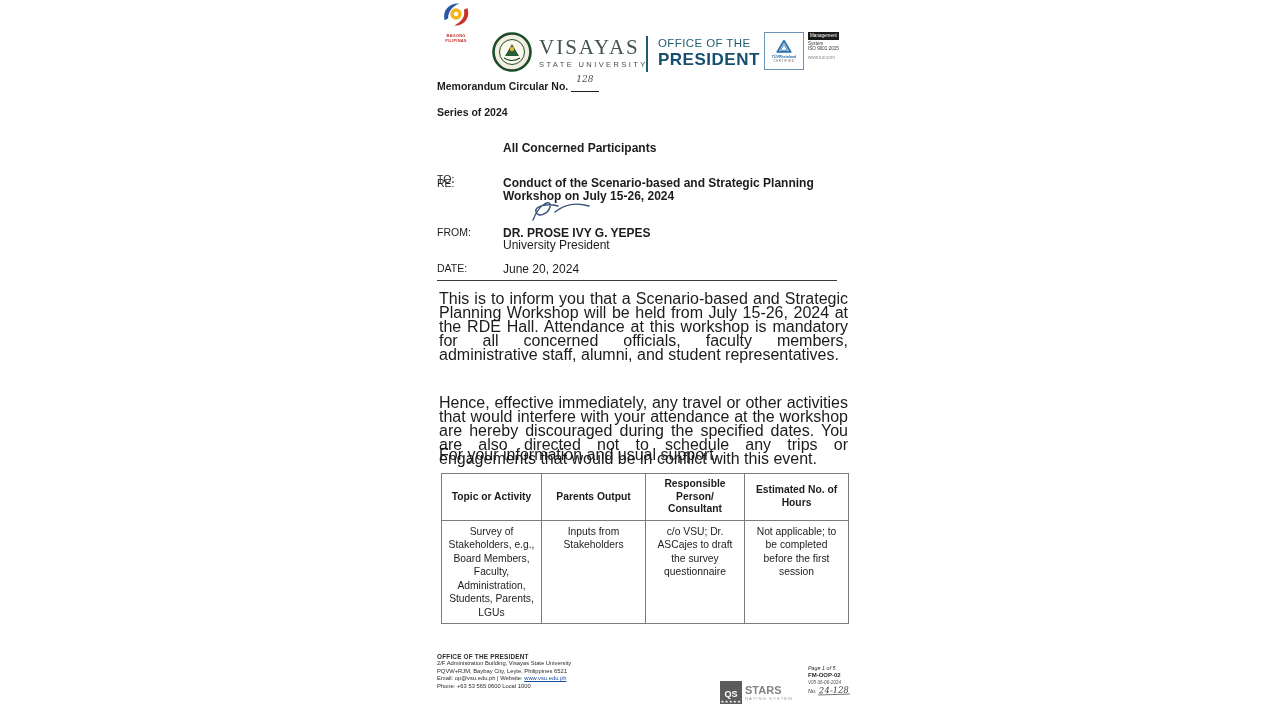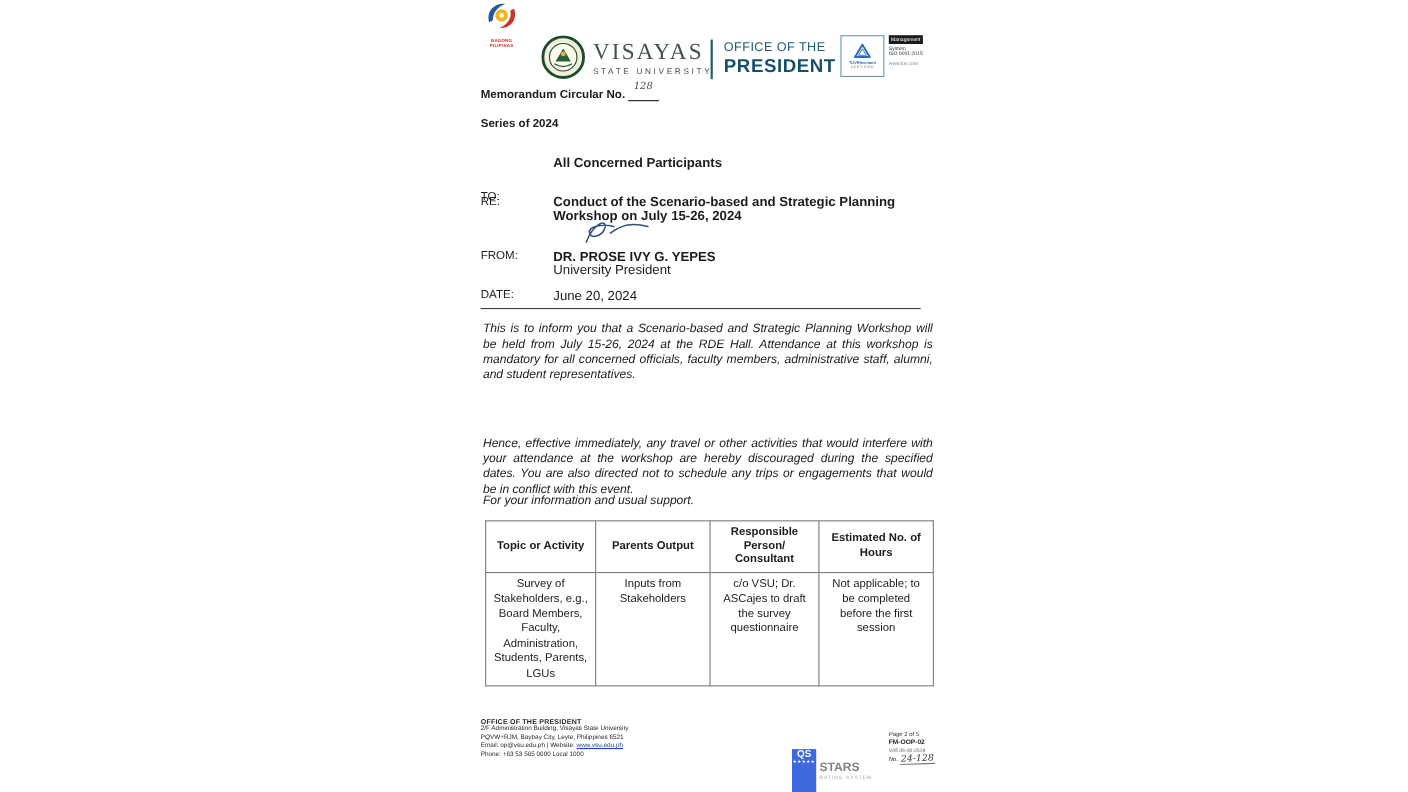--- a/index.html
+++ b/index.html
@@ -36,37 +36,37 @@
 
   .field-label{left:0;font-size:10.5px;color:#1c1c1c;}
   .field-value{left:66px;font-size:12px;}
   .bold{font-weight:bold;}
   .re-value{width:348px;line-height:13px;}
   .signature{left:88px;top:197px;}
 
   .rule{left:0;top:280px;width:400px;border-top:1.5px solid #3a3a3a;}
 
   
-  .para{left:2px;width:409px;font-size:11px;line-height:14px;text-align:justify;color:#1b1b1b;font-style:italic;}
+  .para{left:2px;width:409px;font-size:16px;line-height:14px;text-align:justify;color:#1b1b1b;}
   .p1{top:292px;} .p2{top:364px;margin-top:32px;} .p3{top:420px;} .p4{top:448px;}
 
   
   .tbl-wrap{left:4px;top:473px;width:407px;}
   table.design{border-collapse:collapse;width:100%;table-layout:fixed;}
   table.design th, table.design td{border:1px solid #7d7d7d;font-size:10.3px;text-align:center;
         padding:4px 5px;word-wrap:break-word;}
   table.design th{font-weight:bold;height:26px;vertical-align:middle;line-height:12.5px;}
   table.design td{vertical-align:top;height:92px;line-height:13.5px;}
 
   
   .footer-left{left:0;top:653px;font-size:5.8px;line-height:7.4px;color:#2a2a2a;}
   .footer-left .office-name{font-size:6.4px;font-weight:bold;letter-spacing:.2px;}
   .footer-left a{color:#17499c;text-decoration:underline;cursor:pointer;}
   .qs-logo{left:283px;top:681px;display:flex;align-items:center;opacity:.85;}
-  .qs-box{width:22px;height:40px;background:#1d4ed8;display:flex;flex-direction:column;align-items:center;justify-content:flex-start;}
+  .qs-box{width:22px;height:23px;background:#404040;display:flex;flex-direction:column;align-items:center;justify-content:flex-end;}
   .qs-box .qs{color:#fff;font-weight:bold;font-size:9px;line-height:9px;}
   .qs-box .stars{color:#fff;font-size:4px;line-height:5px;letter-spacing:.5px;}
   .qs-right{margin-left:3px;}
   .qs-right .stars-word{font-size:11px;font-weight:bold;color:#6e6e6e;line-height:11px;}
   .qs-right .rating{font-size:4.3px;color:#8d8d8d;letter-spacing:1px;}
   .footer-right{left:371px;top:665px;width:50px;font-size:5.4px;line-height:7px;color:#2a2a2a;}
   .footer-right .pg{font-style:italic;}
   .footer-right .code{font-weight:bold;font-size:6px;}
   .footer-right .ver{font-size:4.6px;font-style:italic;color:#555;}
   .footer-right .ctrl{margin-top:1px;}

